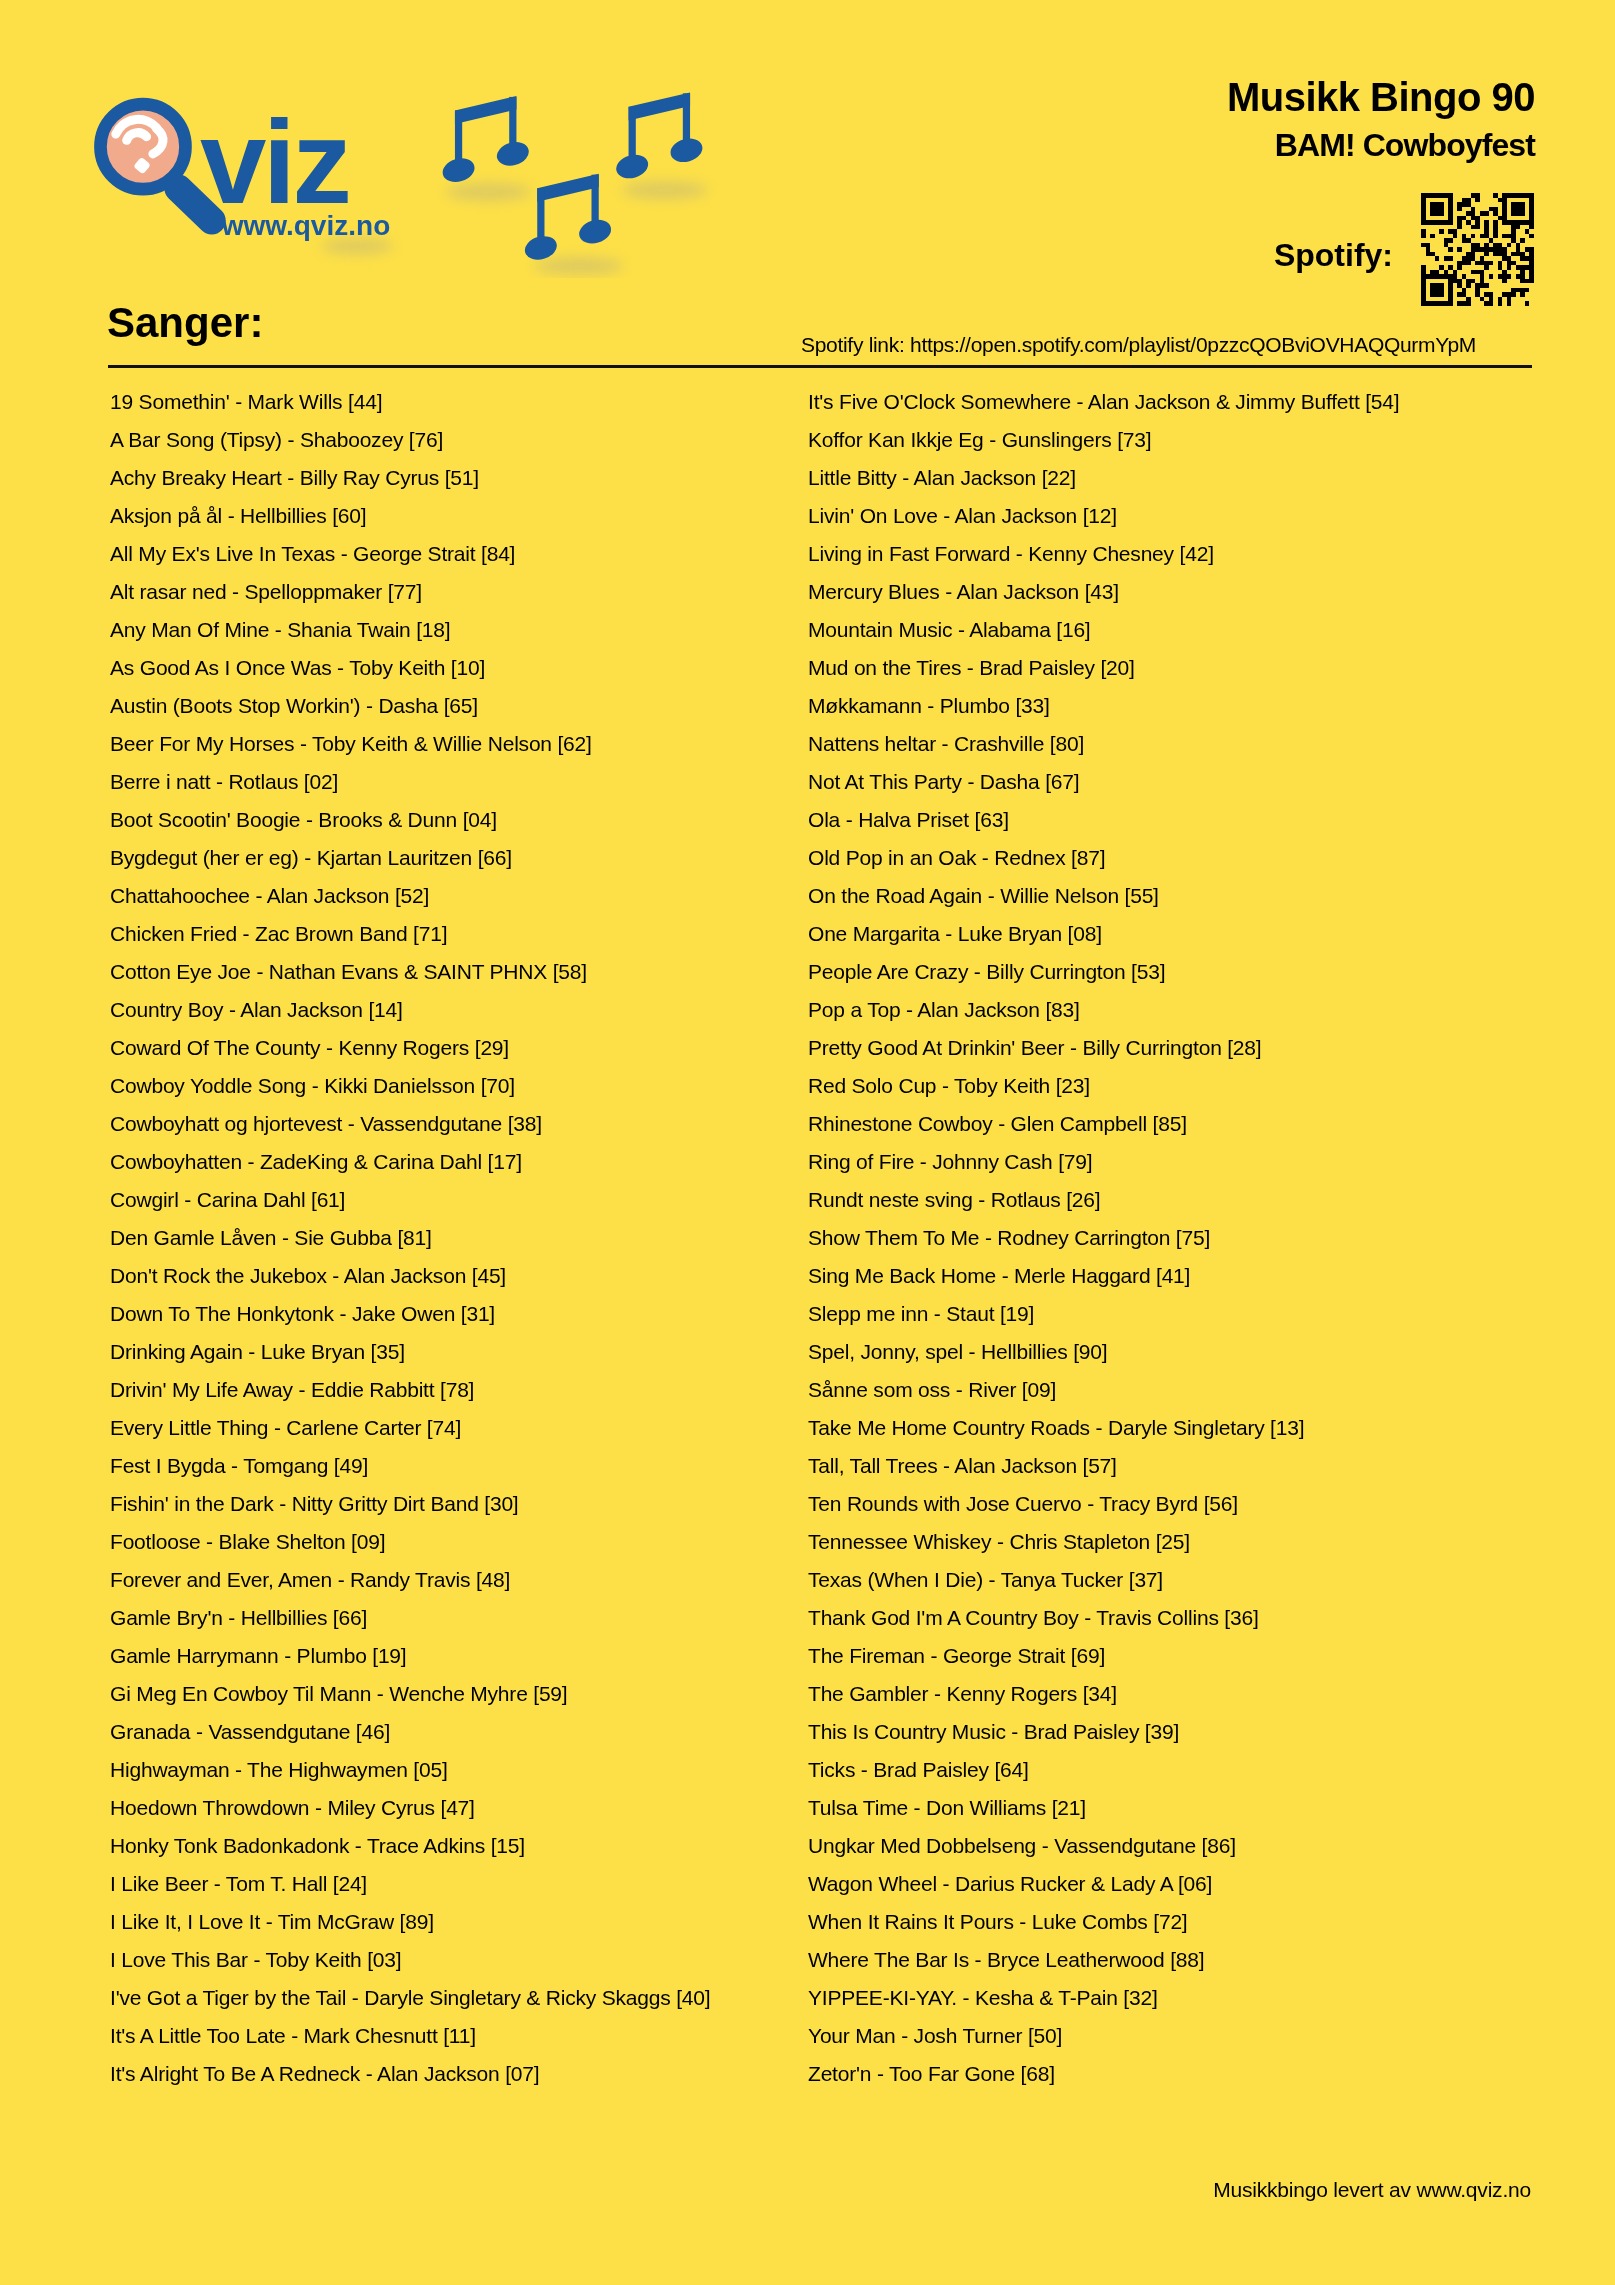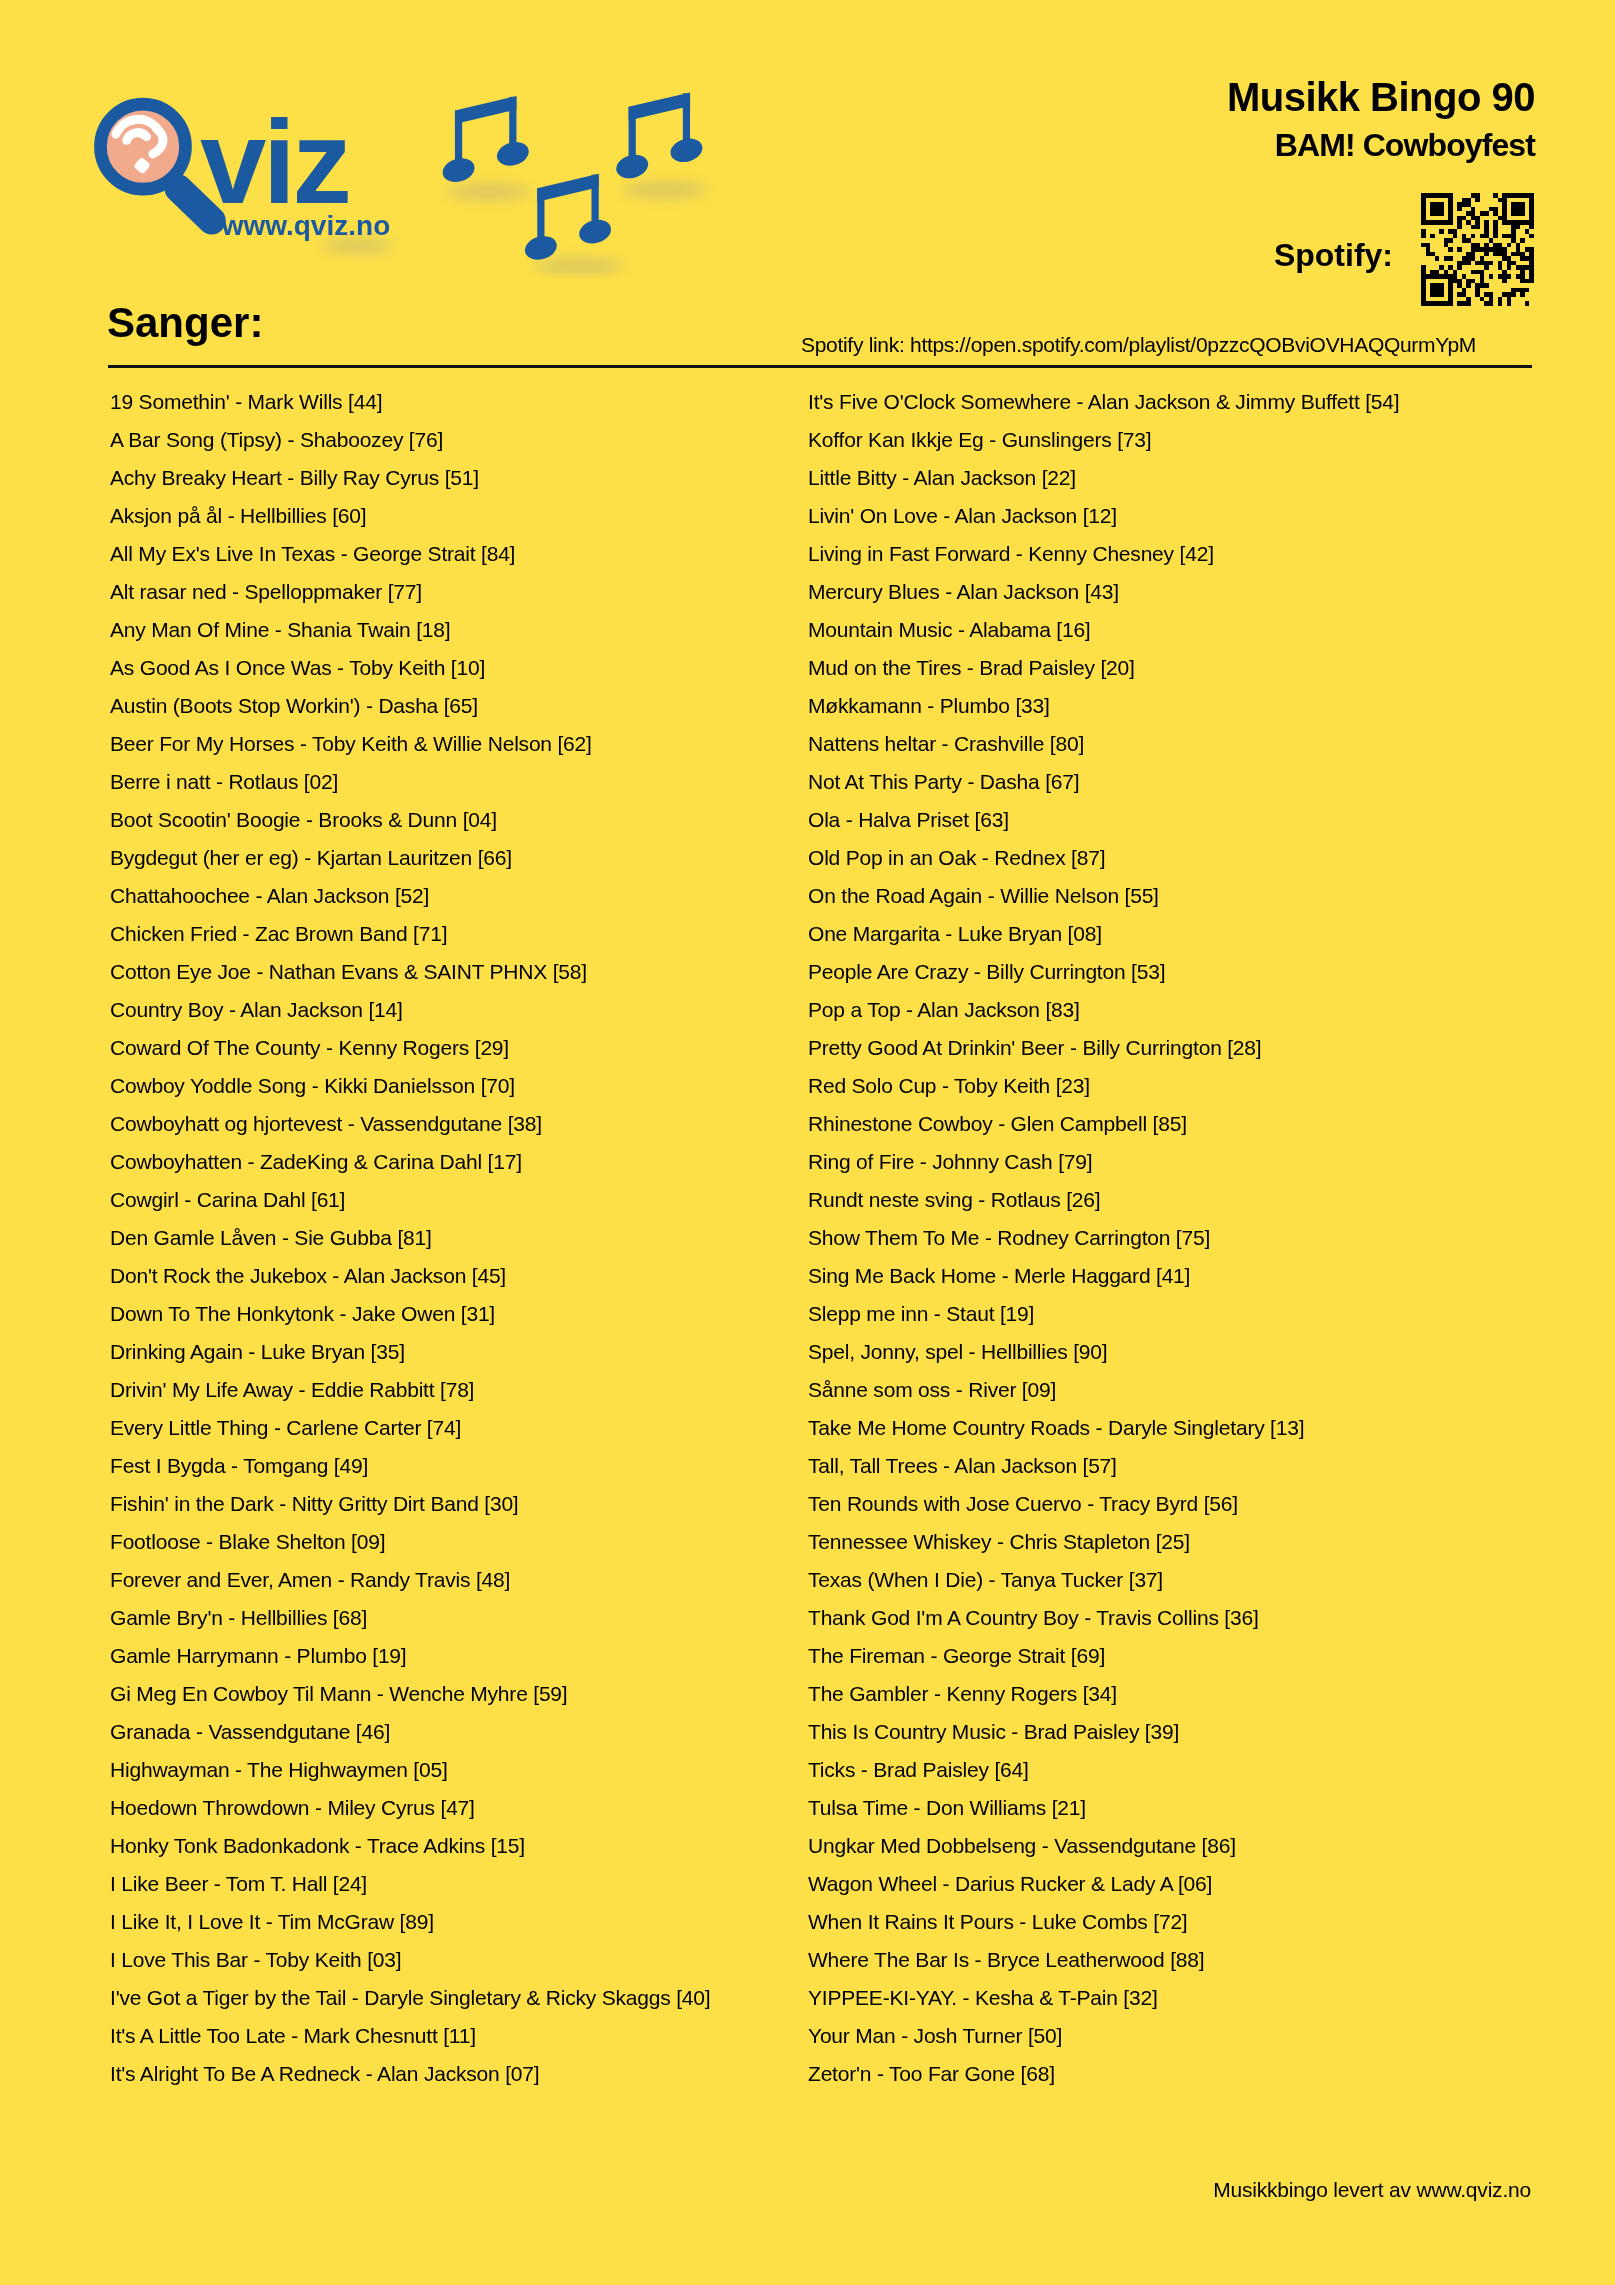--- a/index.html
+++ b/index.html
@@ -405,21 +405,21 @@
       <div class="song-line">Den Gamle Låven - Sie Gubba [81]</div>
       <div class="song-line">Don't Rock the Jukebox - Alan Jackson [45]</div>
       <div class="song-line">Down To The Honkytonk - Jake Owen [31]</div>
       <div class="song-line">Drinking Again - Luke Bryan [35]</div>
       <div class="song-line">Drivin' My Life Away - Eddie Rabbitt [78]</div>
       <div class="song-line">Every Little Thing - Carlene Carter [74]</div>
       <div class="song-line">Fest I Bygda - Tomgang [49]</div>
       <div class="song-line">Fishin' in the Dark - Nitty Gritty Dirt Band [30]</div>
       <div class="song-line">Footloose - Blake Shelton [09]</div>
       <div class="song-line">Forever and Ever, Amen - Randy Travis [48]</div>
-      <div class="song-line">Gamle Bry'n - Hellbillies [68]</div>
+      <div class="song-line">Gamle Bry'n - Hellbillies [66]</div>
       <div class="song-line">Gamle Harrymann - Plumbo [19]</div>
       <div class="song-line">Gi Meg En Cowboy Til Mann - Wenche Myhre [59]</div>
       <div class="song-line">Granada - Vassendgutane [46]</div>
       <div class="song-line">Highwayman - The Highwaymen [05]</div>
       <div class="song-line">Hoedown Throwdown - Miley Cyrus [47]</div>
       <div class="song-line">Honky Tonk Badonkadonk - Trace Adkins [15]</div>
       <div class="song-line">I Like Beer - Tom T. Hall [24]</div>
       <div class="song-line">I Like It, I Love It - Tim McGraw [89]</div>
       <div class="song-line">I Love This Bar - Toby Keith [03]</div>
       <div class="song-line">I've Got a Tiger by the Tail - Daryle Singletary &amp; Ricky Skaggs [40]</div>

